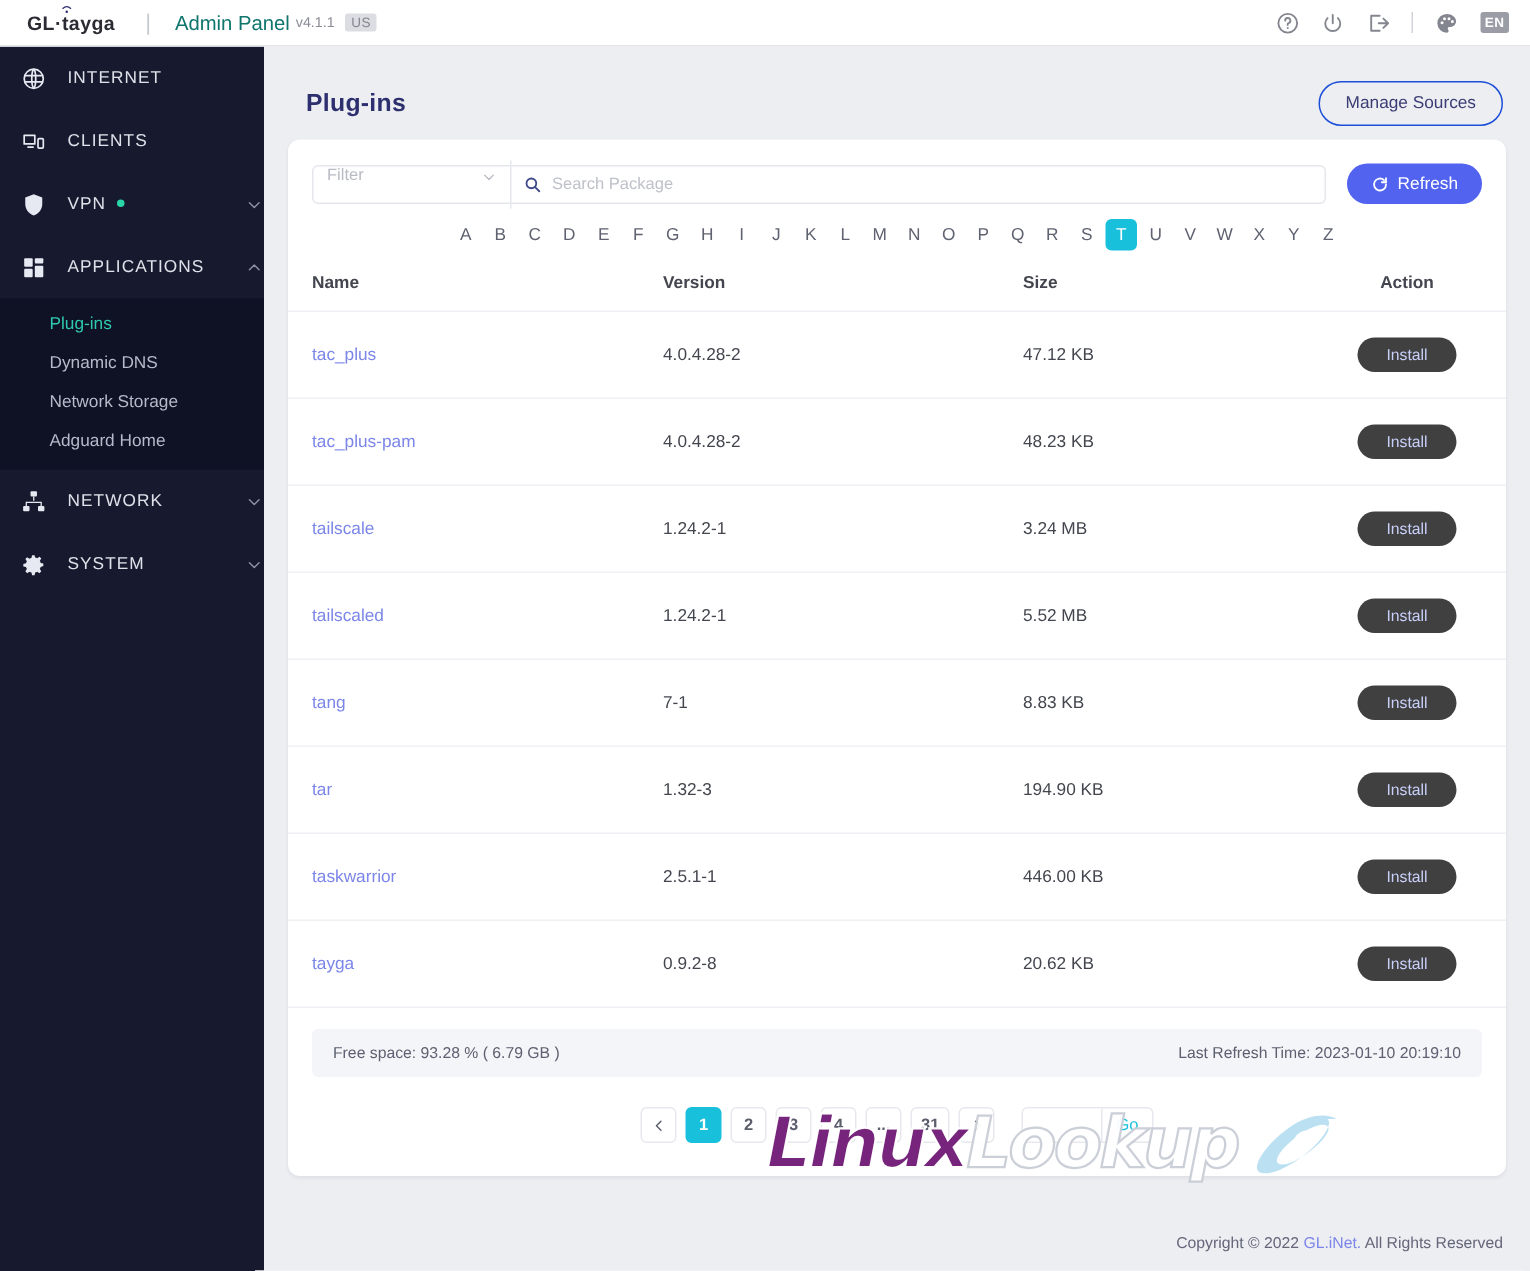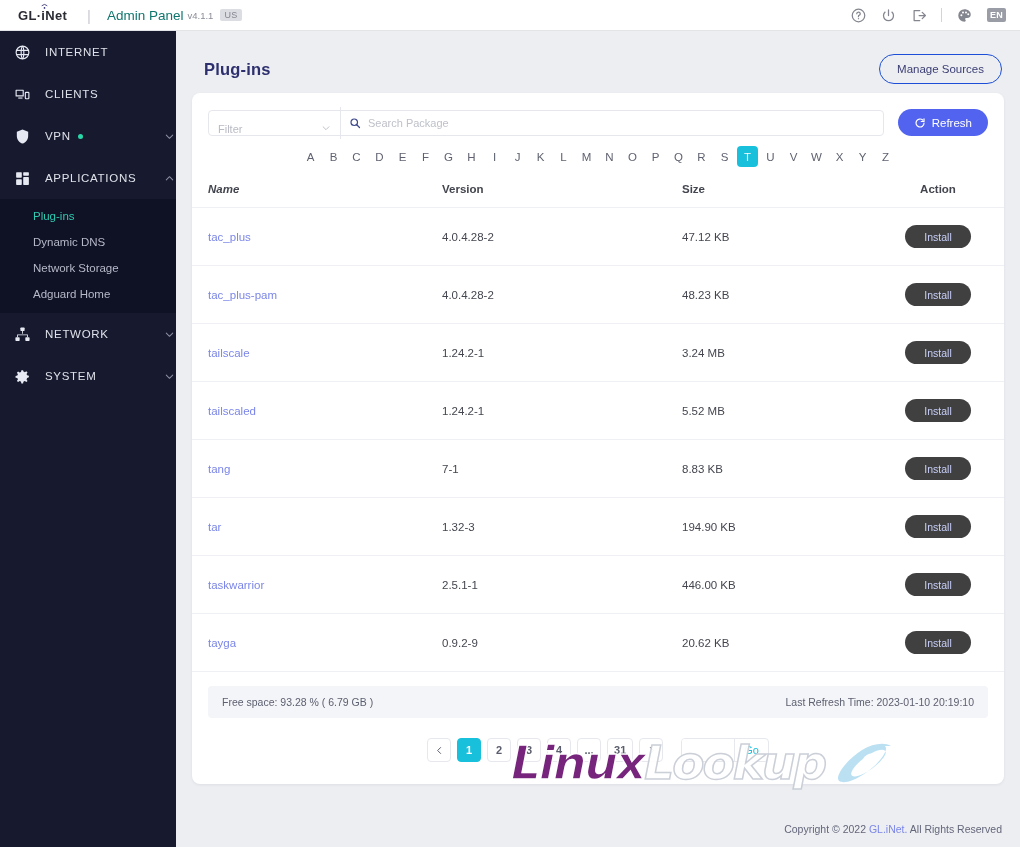--- a/index.html
+++ b/index.html
@@ -91,21 +91,21 @@
     box-shadow: 0 1px 3px rgba(30,35,60,.07);
   }
 
   
   .search-row { display: flex; align-items: center; padding: 16px 16px 0 16px; }
   .combo {
     display: flex; align-items: center; height: 26px; flex: 1;
     border: 1px solid #e6e7ec; border-radius: 4px; background: #fff;
   }
   .filter-sel {
-    width: 132px; height: 100%; display: flex; align-items: flex-start;
+    width: 132px; height: 100%; display: flex; align-items: flex-end;
     padding: 16px 9px; border-right: 1px solid #e6e7ec; cursor: pointer;
   }
   .filter-sel .fl { font-size: 11px; color: #b9bbc4; flex: 1; }
   .filter-sel .chev { width: 10px; height: 10px; color: #b9bbc4; }
   .search-wrap { flex: 1; display: flex; align-items: center; padding: 0 8px; }
   .search-wrap .sicon { width: 12px; height: 12px; color: #3f4a8a; margin-right: 7px; flex: 0 0 12px; }
   .search-wrap input {
     border: none; outline: none; flex: 1; font-size: 11px; color: #444;
     font-family: inherit; background: transparent;
   }
@@ -135,21 +135,21 @@
     padding: 6px 0 12px 0; border-bottom: 1px solid #eef0f3;
   }
   tbody td {
     font-size: 11.5px; color: #44464f; padding: 17px 0;
     border-bottom: 1px solid #eef0f3;
   }
   .col-name { width: 250px; padding-left: 16px !important; }
   .col-ver  { width: 240px; }
   .col-size { width: 190px; }
   .col-act  { text-align: center; }
-  thead .col-name { padding-left: 16px; font-style: italic; }
+  thead .col-name { padding-left: 16px; }
   .pkg-link { color: #7b86e8; text-decoration: none; cursor: pointer; }
   .install-btn {
     background: #404040; color: #c8cff8; border: none; border-radius: 14px;
     width: 66px; height: 23px; font-size: 10.5px; cursor: pointer; font-family: Liberation Sans, sans-serif;
   }
 
   
   .statusbar {
     margin: 14px 16px 0 16px; background: #f4f5f8; border-radius: 4px;
     height: 32px; display: flex; align-items: center; padding: 0 14px;
@@ -199,21 +199,21 @@
     position: absolute; right: 18px; bottom: 12px;
     font-size: 10.5px; color: #64667a;
   }
   .copyright a { color: #7b86e8; text-decoration: none; }
 </style>
 </head>
 <body>
 
 <div class="topbar">
   <div class="brand">
-    <span>GL·iNet</span>
+    <span>GL·tayga</span>
     <svg class="wifi-dot" viewBox="0 0 10 10">
       <path d="M1 4 Q5 0 9 4" stroke="#2d2f6e" stroke-width="1.2" fill="none"></path>
       <circle cx="5" cy="7" r="1.2" fill="#2d2f6e"></circle>
     </svg>
   </div>
   <span class="brand-sep">|</span>
   <span class="apptitle">Admin Panel</span>
   <span class="appver">v4.1.1</span>
   <span class="region-badge">US</span>
 
@@ -430,21 +430,21 @@
           <td class="col-act"><button class="install-btn">Install</button></td>
         </tr>
         <tr>
           <td class="col-name"><a class="pkg-link">taskwarrior</a></td>
           <td class="col-ver">2.5.1-1</td>
           <td class="col-size">446.00 KB</td>
           <td class="col-act"><button class="install-btn">Install</button></td>
         </tr>
         <tr>
           <td class="col-name"><a class="pkg-link">tayga</a></td>
-          <td class="col-ver">0.9.2-9</td>
+          <td class="col-ver">0.9.2-8</td>
           <td class="col-size">20.62 KB</td>
           <td class="col-act"><button class="install-btn">Install</button></td>
         </tr>
       </tbody>
     </table>
 
     <div class="statusbar">
       <span>Free space: 93.28 % ( 6.79 GB )</span>
       <span class="right">Last Refresh Time: 2023-01-10 20:19:10</span>
     </div>

